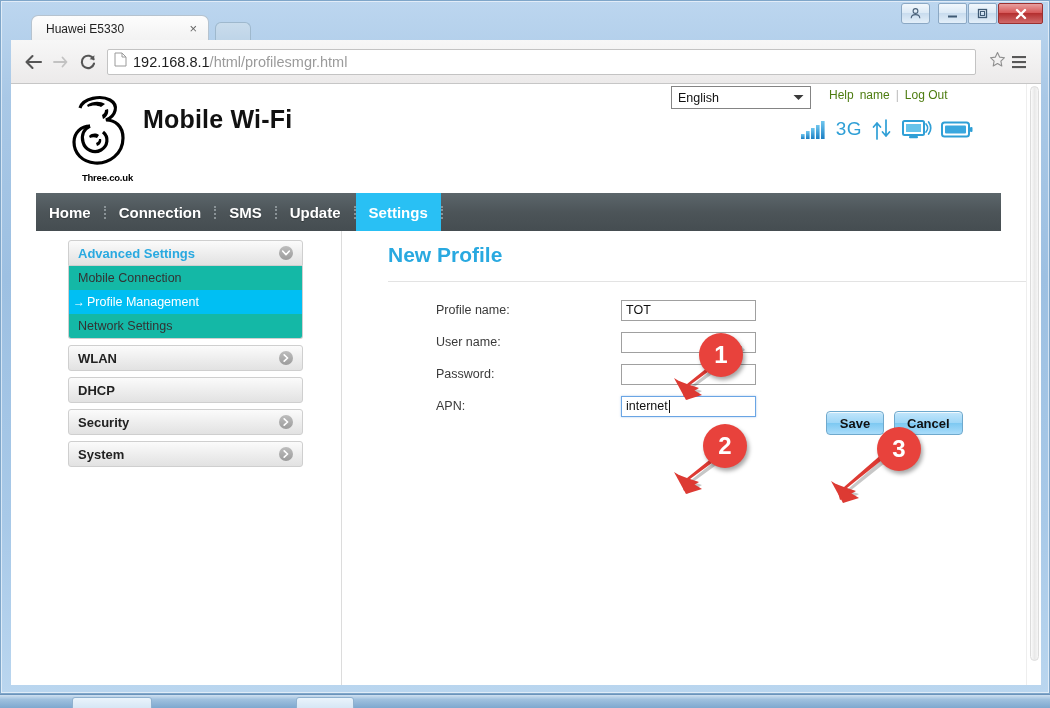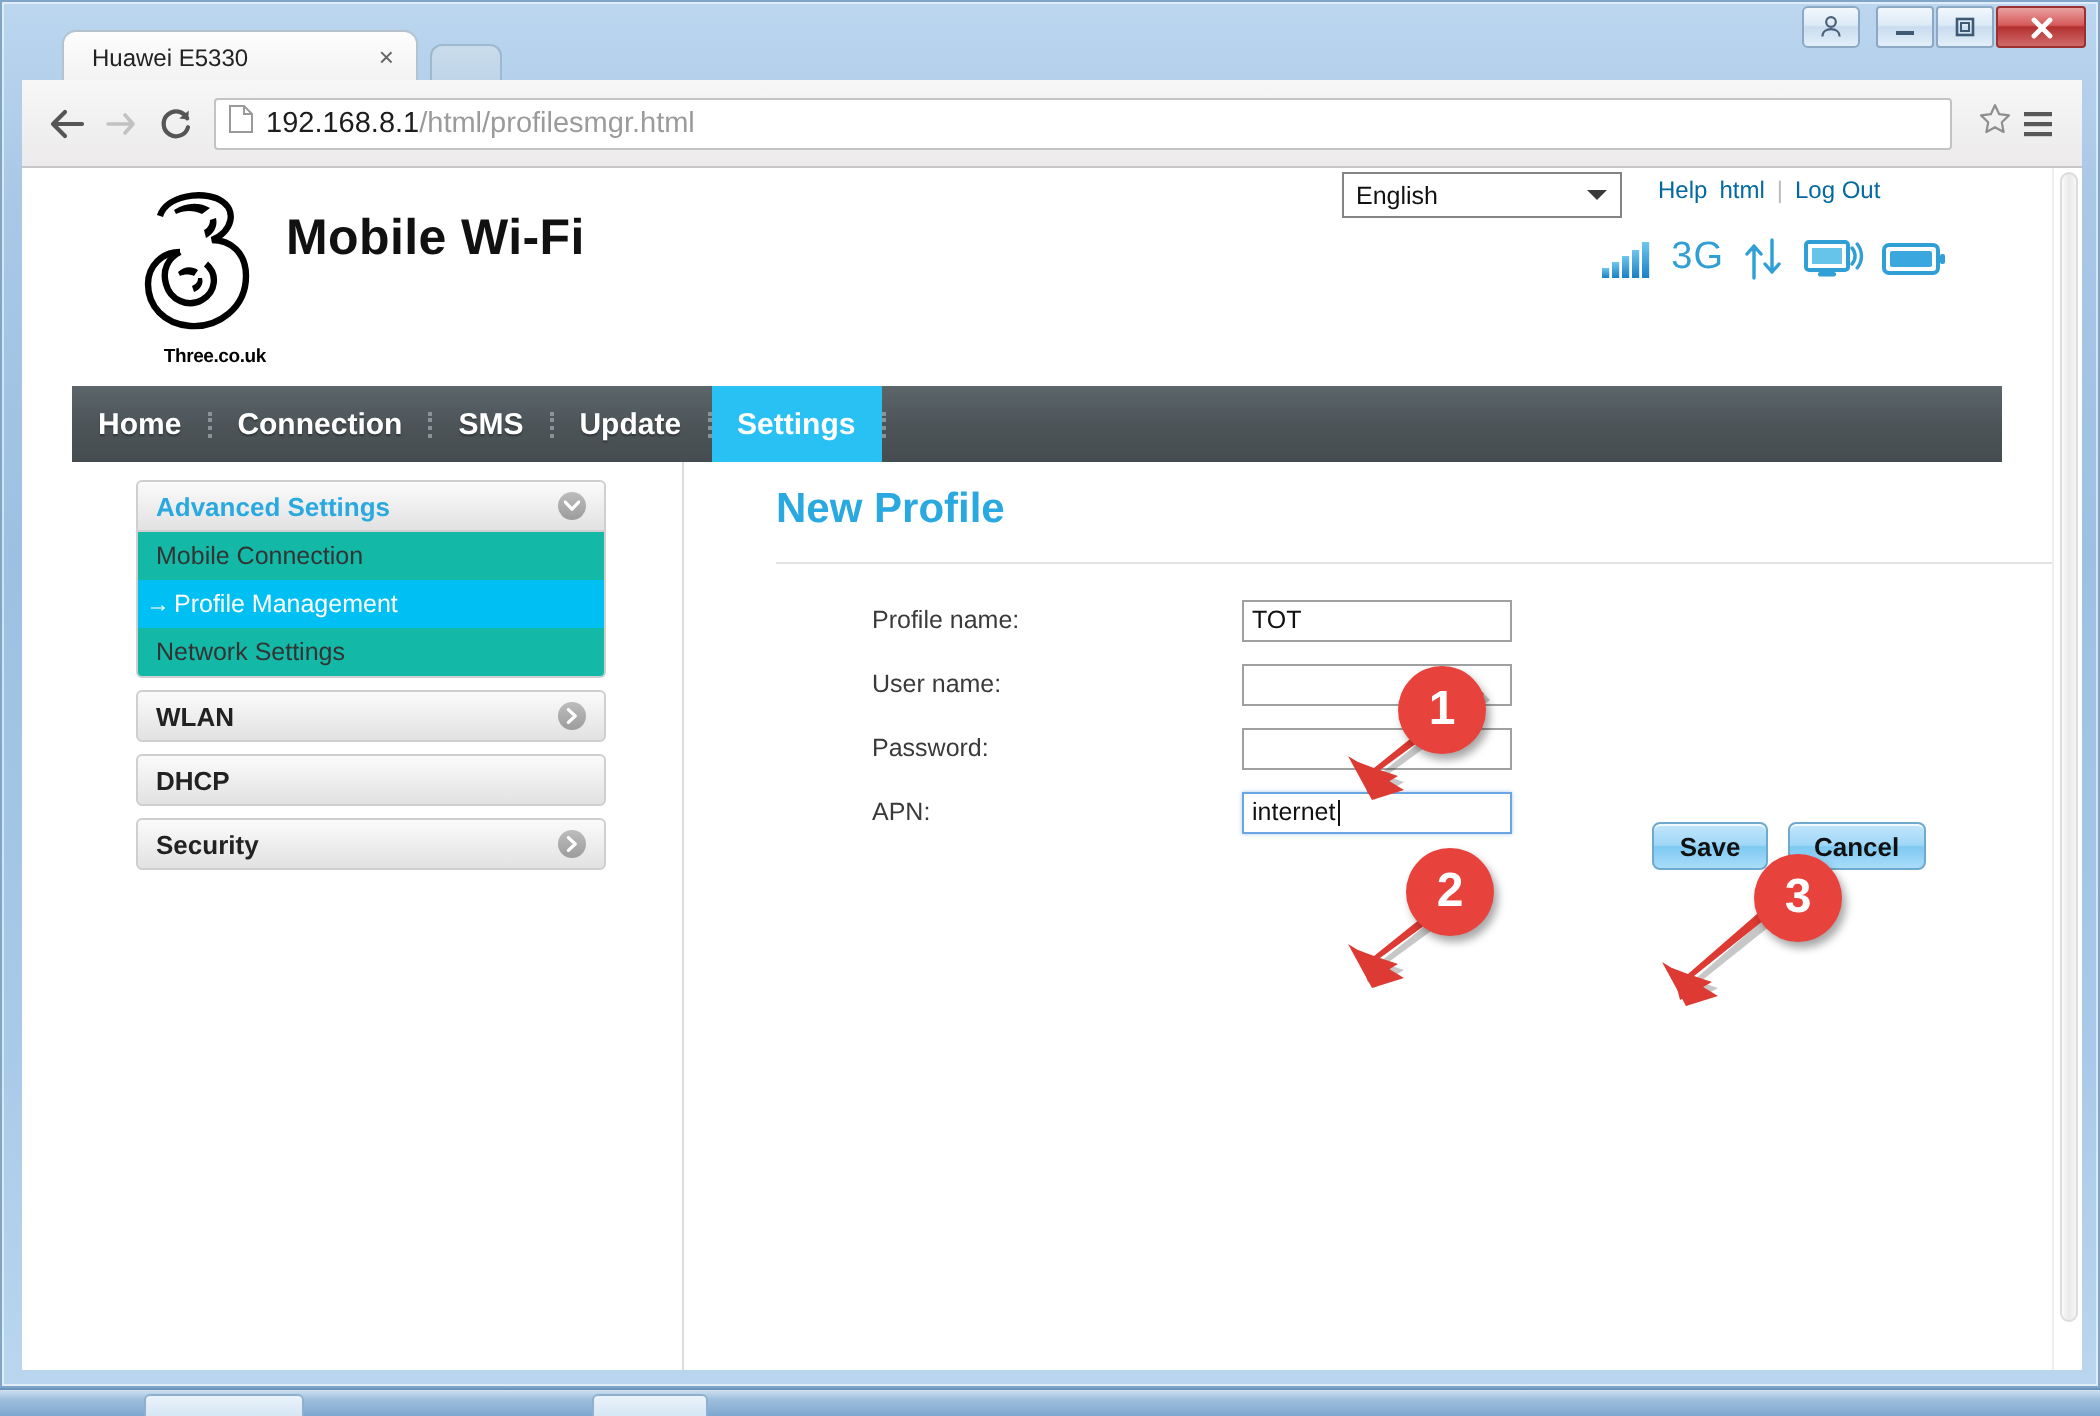--- a/index.html
+++ b/index.html
@@ -118,21 +118,21 @@
     position: absolute; left: 660px; top: 2px; width: 140px; height: 23px;
     background: #fff; border: 1px solid #848484;
     display: flex; align-items: center; padding: 0 6px;
   }
   #lang-select .lab { font-size: 12.5px; color: #111; flex: 1; }
   #acct-links {
     position: absolute; left: 818px; top: 4px;
     display: flex; align-items: center; gap: 6px;
     font-size: 12px; color: #333;
   }
-  #acct-links a { color: #0369a1; text-decoration: none; text-align: right; }
+  #acct-links a { color: #4d7c0f; text-decoration: none; text-align: right; }
   #acct-links .sep { color: #bbb; }
 
   #status-icons {
     position: absolute; left: 772px; top: 32px; width: 190px; height: 26px;
     display: flex; align-items: center; justify-content: flex-end; gap: 9px;
   }
   #status-icons .net-label { font-size: 19px; color: #2f9fd6; letter-spacing: .5px; }
 
   
   #navbar {
@@ -343,21 +343,21 @@
 
         <div id="lang-select">
           <span class="lab">English</span>
           <svg width="11" height="7" viewBox="0 0 11 7">
             <path d="M0.5 1 L5.5 6 L10.5 1 Z" fill="#3a3a3a"></path>
           </svg>
         </div>
 
         <div id="acct-links">
           <a href="#">Help</a>
-          <a href="#">html</a>
+          <a href="#">name</a>
           <span class="sep">|</span>
           <a href="#">Log Out</a>
         </div>
 
         <div id="status-icons">
           <svg width="26" height="19" viewBox="0 0 26 19">
             <defs>
               <linearGradient id="sigg" x1="0" y1="1" x2="0" y2="0">
                 <stop offset="0" stop-color="#1b7fc4"></stop>
                   <stop offset="1" stop-color="#6fc6ee"></stop>
@@ -451,20 +451,30 @@
             <div class="menu-head">
               <span class="mh-label">Security</span>
               <span class="chev">
                 <svg width="6" height="8" viewBox="0 0 6 8">
                     <path d="M1.2 0.8 L4.6 4 L1.2 7.2" fill="none" stroke="#fff" stroke-width="1.6" stroke-linecap="round" stroke-linejoin="round"></path>
                   </svg>
               </span>
             </div>
           </div>
 
+          <div class="menu-group">
+            <div class="menu-head">
+              <span class="mh-label">System</span>
+              <span class="chev">
+                <svg width="6" height="8" viewBox="0 0 6 8">
+                    <path d="M1.2 0.8 L4.6 4 L1.2 7.2" fill="none" stroke="#fff" stroke-width="1.6" stroke-linecap="round" stroke-linejoin="round"></path>
+                  </svg>
+              </span>
+            </div>
+          </div>
         </div>
 
         <div id="panel">
           <div id="panel-title">New Profile</div>
           <div id="panel-rule"></div>
 
           <div id="form">
             <div class="frow">
               <div class="flabel">Profile name:</div>
               <div class="finput">

